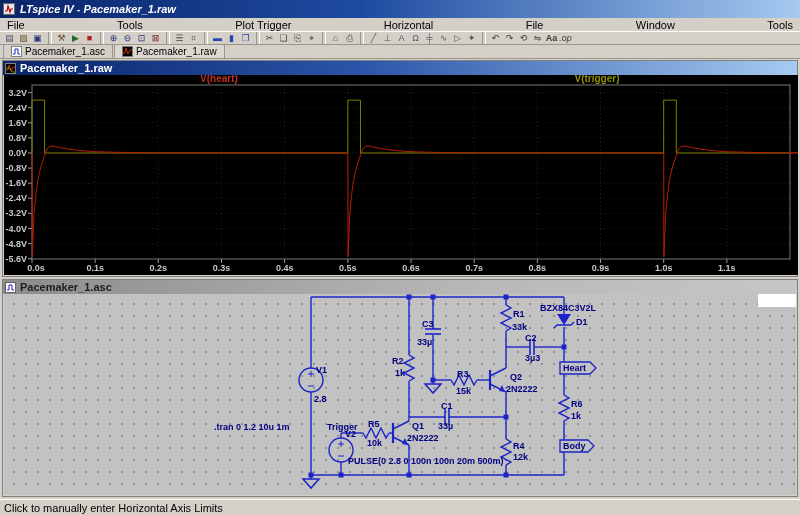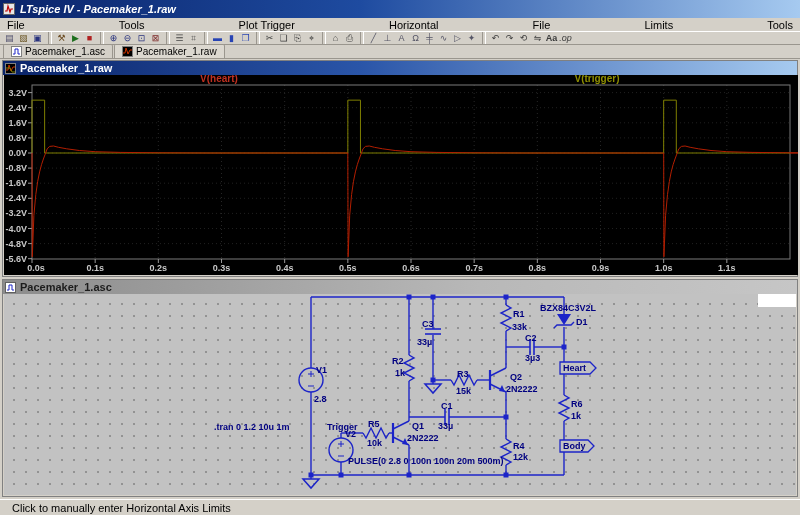--- a/index.html
+++ b/index.html
@@ -35,41 +35,41 @@
   #wave-window{top:60px;height:217px;}
   #sch-window{top:279px;height:218px;}
   #wave-svg{position:absolute;left:1px;top:14px;}
   #sch-canvas{position:absolute;left:1px;top:14px;width:792px;height:201px;
        background-color:#c2c2c2;
        background-image:radial-gradient(#8f8f8f 0.7px,rgba(0,0,0,0) 0.8px);
        background-size:12px 12px;background-position:4px 4px;}
   #sch-svg{position:absolute;left:0;top:0;}
   .statusbar{position:absolute;left:0;top:499px;width:800px;height:16px;background:#d4d0c8;
        border-top:1px solid #fff;font-size:11px;color:#000;display:flex;align-items:center;
-       padding-left:12px;box-sizing:border-box;}
+       padding-left:4px;box-sizing:border-box;}
   svg text{font-family:"Liberation Sans",sans-serif;}
 </style>
 </head>
 <body>
 
 <div class="titlebar">
   <svg width="12" height="12">
     <rect x="0.5" y="0.5" width="11" height="11" fill="#e8e8e8" stroke="#666"></rect>
     <polyline points="2,8 4,8 5,3 7,9 8,6 10,6" fill="none" stroke="#c00000" stroke-width="1.2"></polyline>
   </svg>
   <span>LTspice IV - Pacemaker_1.raw</span>
 </div>
 
 <div class="menubar" id="menubar">
     <span>File</span>
     <span>Tools</span>
     <span>Plot Trigger</span>
     <span>Horizontal</span>
     <span>File</span>
-    <span>Limits</span>
+    <span>Window</span>
     <span>Tools</span>
   </div>
 
 <div class="toolbar" id="toolbar">
     <div class="tbtn" style="color: rgb(80, 80, 110);">▤</div>
     <div class="tbtn" style="color: rgb(110, 90, 42);">▧</div>
     <div class="tbtn" style="color: rgb(40, 50, 125);">▣</div>
     <div class="tsep"></div>
     <div class="tbtn" style="color: rgb(106, 74, 32);">⚒</div>
     <div class="tbtn" style="color: rgb(28, 110, 28);">▶</div>

